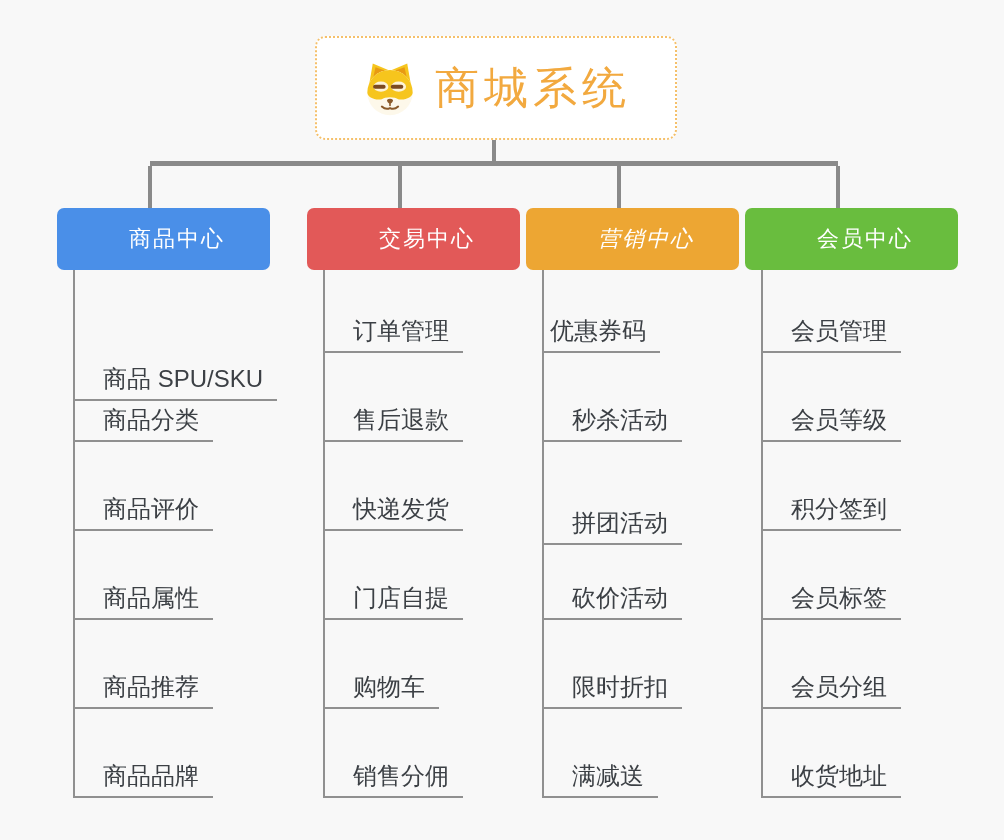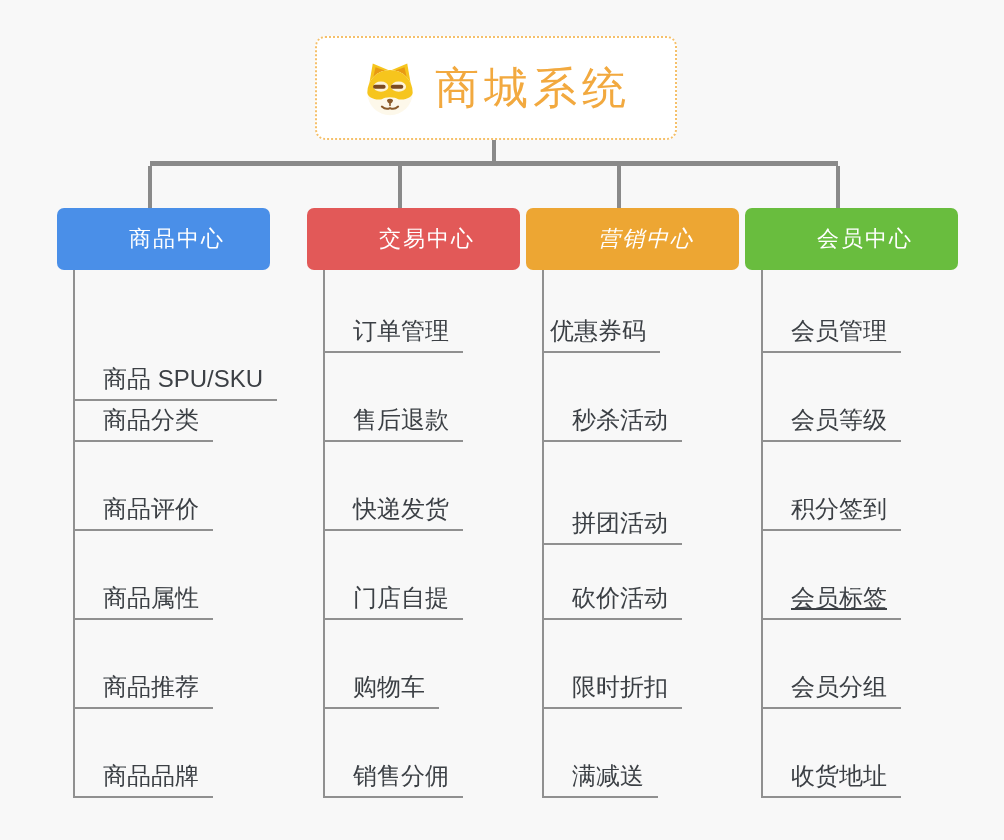--- a/index.html
+++ b/index.html
@@ -126,18 +126,18 @@
       <div class="leaf-node" style="left: 542px; top: 670px; color: rgb(60, 64, 69); border-bottom-color: rgb(144, 144, 144);">限时折扣</div>
       <div class="leaf-node" style="left: 542px; top: 759px; color: rgb(60, 64, 69); border-bottom-color: rgb(144, 144, 144);">满减送</div>
       <div class="line" style="left: 836px; top: 166px; width: 4px; height: 42px; background: rgb(138, 138, 138);"></div>
       <div class="branch-box" style="left: 745px; background: rgb(105, 189, 62);">
         <span>会员中心</span>
       </div>
       <div class="line" style="left: 761px; top: 270px; width: 2px; height: 528px; background: rgb(144, 144, 144);"></div>
       <div class="leaf-node" style="left: 761px; top: 314px; color: rgb(60, 64, 69); border-bottom-color: rgb(144, 144, 144);">会员管理</div>
       <div class="leaf-node" style="left: 761px; top: 403px; color: rgb(60, 64, 69); border-bottom-color: rgb(144, 144, 144);">会员等级</div>
       <div class="leaf-node" style="left: 761px; top: 492px; color: rgb(60, 64, 69); border-bottom-color: rgb(144, 144, 144);">积分签到</div>
-      <div class="leaf-node" style="left: 761px; top: 581px; color: rgb(60, 64, 69); border-bottom-color: rgb(144, 144, 144); text-decoration: underline;">会员标签</div>
+      <div class="leaf-node" style="left: 761px; top: 581px; color: rgb(60, 64, 69); border-bottom-color: rgb(144, 144, 144);">会员标签</div>
       <div class="leaf-node" style="left: 761px; top: 670px; color: rgb(60, 64, 69); border-bottom-color: rgb(144, 144, 144);">会员分组</div>
       <div class="leaf-node" style="left: 761px; top: 759px; color: rgb(60, 64, 69); border-bottom-color: rgb(144, 144, 144);">收货地址</div>
     </div>
 
 </div>
 
 </body></html>

